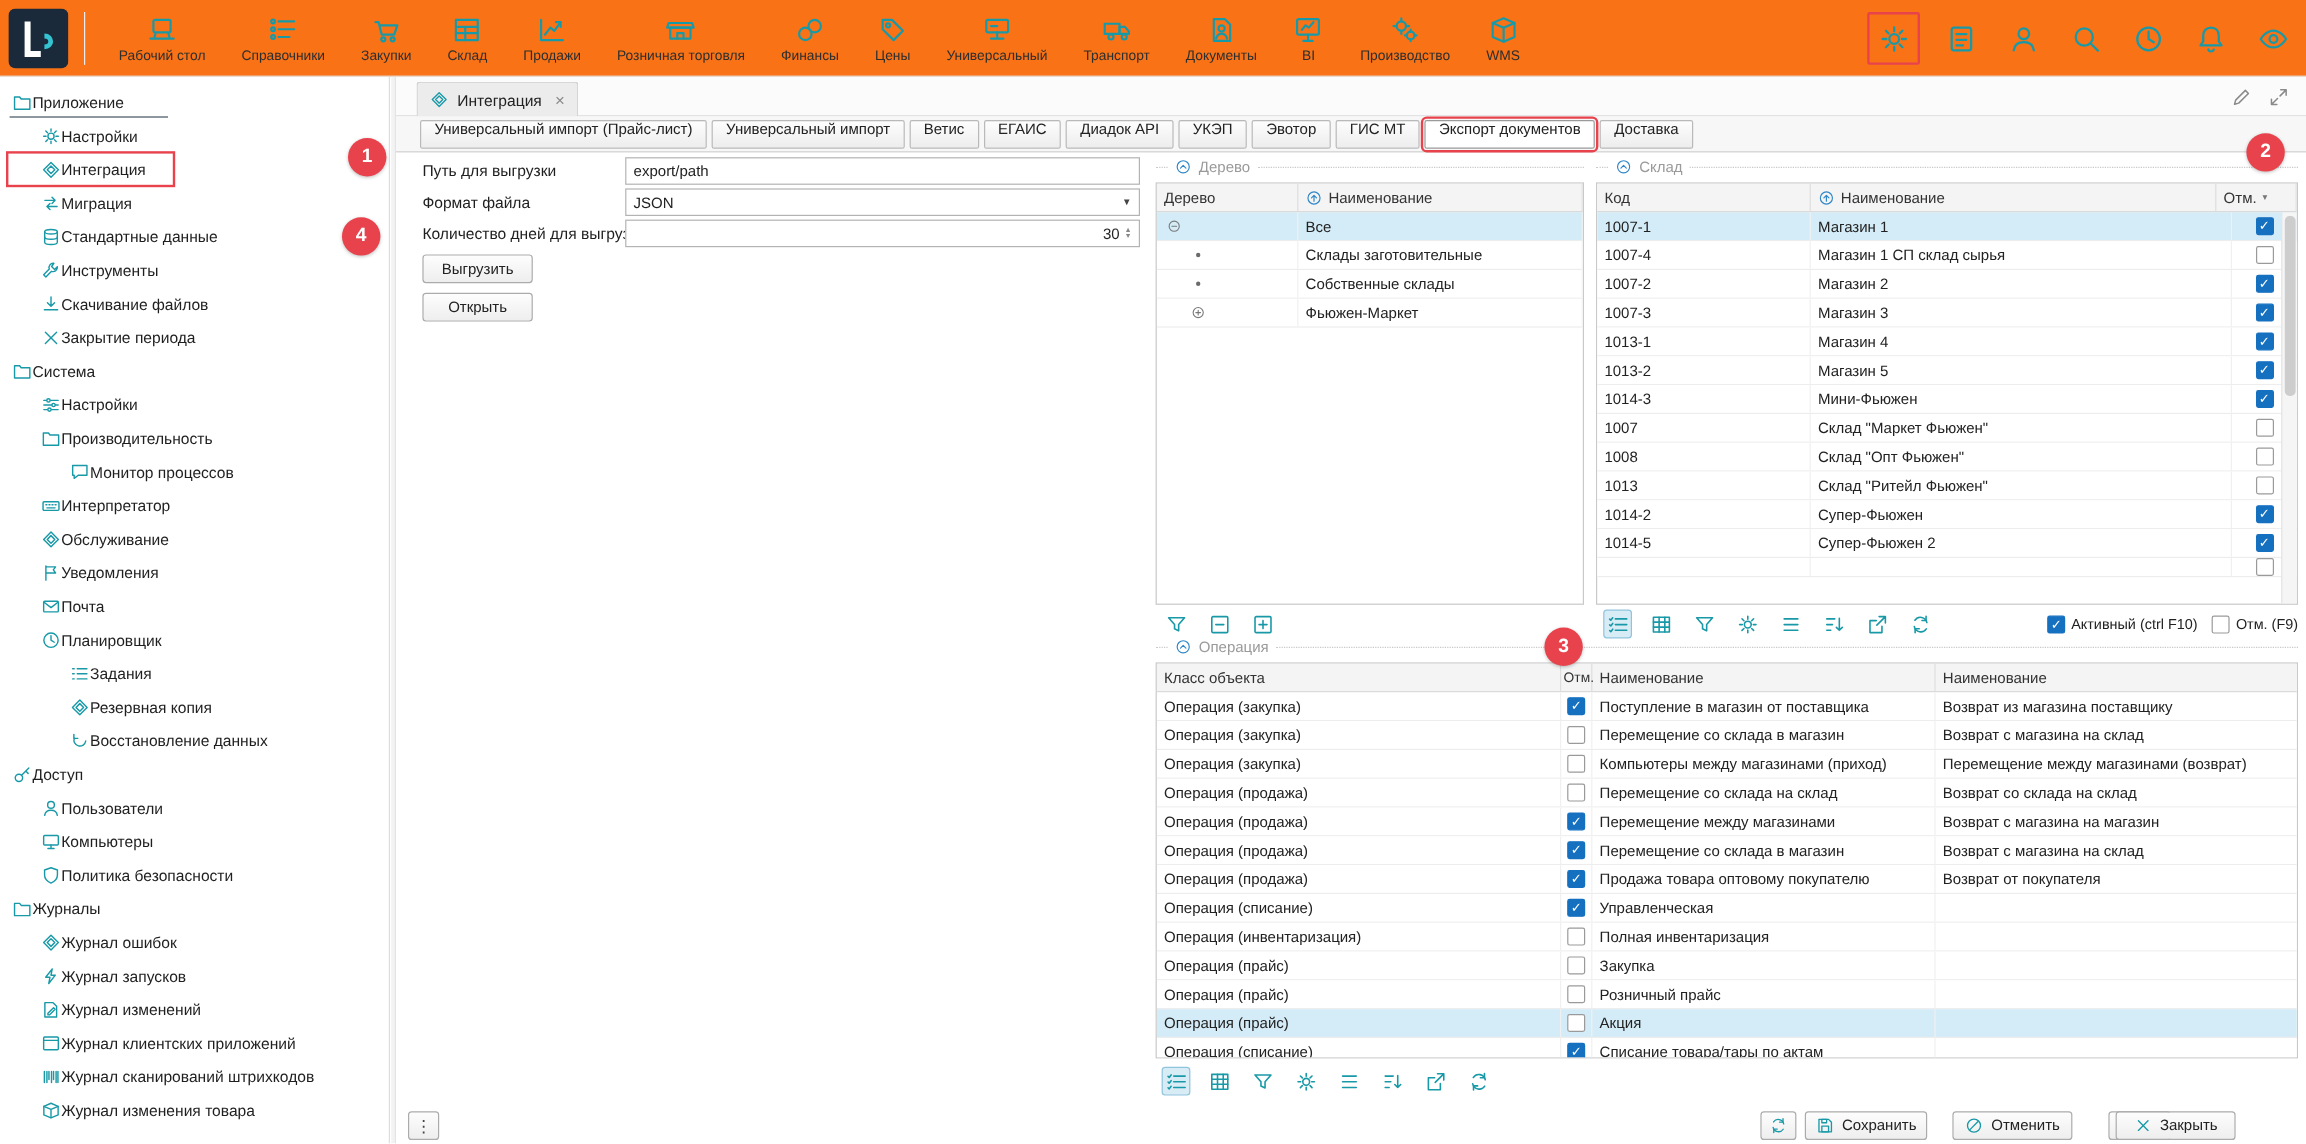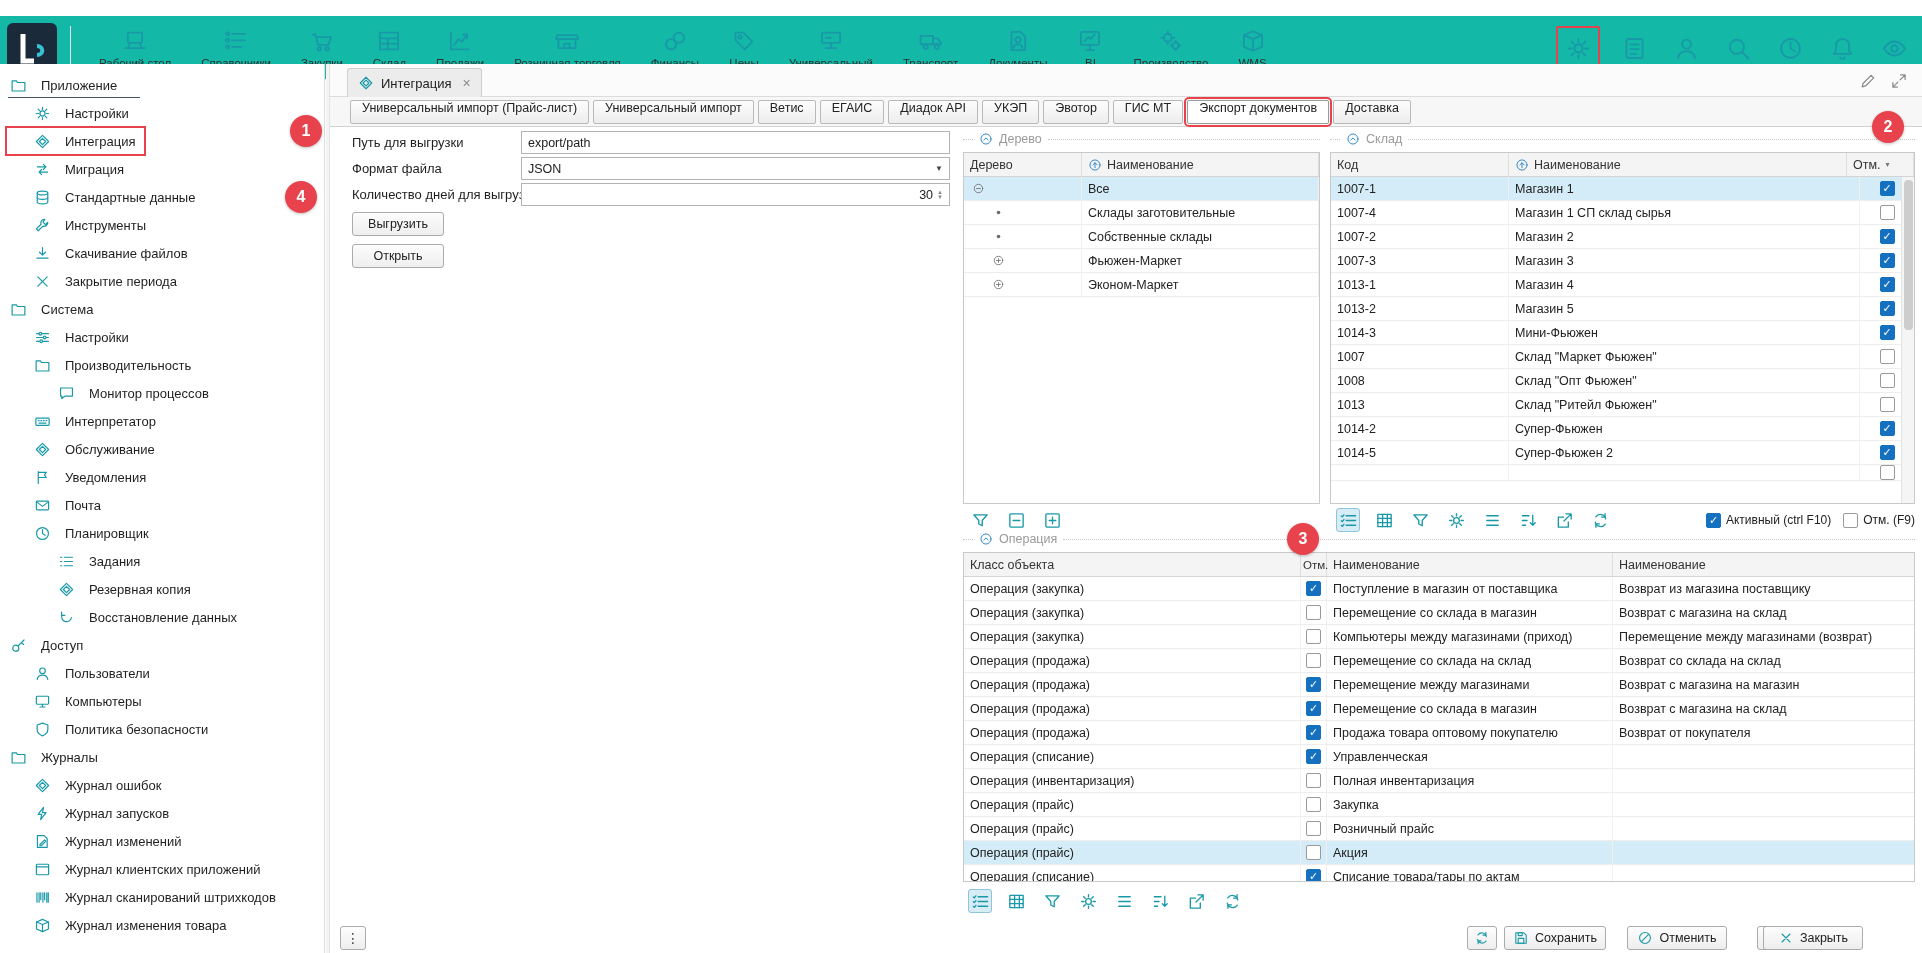--- a/index.html
+++ b/index.html
@@ -10,33 +10,33 @@
 .icon svg{width:100%;height:100%;fill:none;stroke:#1899a8;stroke-width:1.4;stroke-linecap:round;stroke-linejoin:round}
 .icon.blue svg{stroke:#2f86c8}
 .icon.gray svg{stroke:#787878}
 .icon.dim svg{stroke:#8a8a8a}
 svg .fill{fill:#6b6b6b;stroke:none}
 svg .wfill{fill:#fff}
 .i13{width:13px;height:13px}.i14{width:14px;height:14px}.i16{width:16px;height:16px}
 .i17{width:17px;height:17px}.i18{width:18px;height:18px}.i19{width:19px;height:19px}
 .i26{width:26px;height:26px}.i27{width:27px;height:27px}
 
-.topbar{position:absolute;left:0;top:16px;width:1922px;height:64px;background:#14b8a6;border-bottom:1px solid #e2e2e2}
+.topbar{position:absolute;left:0;top:0;width:1922px;height:64px;background:#f97316;border-bottom:1px solid #e2e2e2}
 .logo{position:absolute;left:7px;top:7px;width:50px;height:50px;cursor:pointer}
 .topsep{position:absolute;left:70px;top:10px;width:1px;height:44px;background:#ececec}
 .topmenu{position:absolute;left:84px;top:0;height:64px;display:flex;align-items:center}
 .topmenu-item{display:flex;flex-direction:column;align-items:center;gap:3px;padding:0 15px;cursor:pointer}
 .topmenu-item .lbl{font-size:11.5px;color:#2e2e2e;white-space:nowrap}
 .topright{position:absolute;right:10px;top:0;height:64px;display:flex;align-items:center;gap:16px}
 .tbtn{width:36px;height:36px;display:flex;align-items:center;justify-content:center;cursor:pointer}
 .tbtn.annotated{width:44px;height:44px;border:2px solid #e8434d;border-radius:2px}
 
 .sidebar{position:absolute;left:0;top:64px;width:325px;height:889px;background:#fff;border-right:1px solid #ddd;padding-top:7px;overflow:hidden}
 .splitter{position:absolute;left:326px;top:64px;width:4px;height:889px;background:#f3f3f3;border-right:1px solid #e4e4e4;cursor:col-resize}
-.tree-item{display:flex;align-items:center;gap:14px;height:28px;padding-left:10px;font-size:13px;color:#1f1f1f;cursor:pointer;position:relative;white-space:nowrap}
+.tree-item{display:flex;align-items:center;gap:0;height:28px;padding-left:10px;font-size:13px;color:#1f1f1f;cursor:pointer;position:relative;white-space:nowrap}
 .tree-item.l1{padding-left:34px}
 .tree-item.l2{padding-left:58px}
 .tree-item.underlined::after{content:"";position:absolute;left:8px;bottom:1px;width:132px;height:1px;background:#44535f}
 
 .doctabbar{position:absolute;left:330px;top:64px;width:1592px;height:33px;background:#fbfbfb;border-bottom:1px solid #dcdcdc}
 .doctab{position:absolute;left:17px;top:4px;height:29px;background:#ececec;border:1px solid #cfcfcf;border-bottom:none;border-radius:3px 3px 0 0;display:flex;align-items:center;gap:7px;padding:0 10px;font-size:13px;cursor:pointer}
 .doctab .close{color:#8a8a8a;font-size:14px;margin-left:4px;cursor:pointer}
 .bar-icons{position:absolute;right:14px;top:8px;display:flex;gap:13px}
 
 .subtabbar{position:absolute;left:330px;top:97px;width:1592px;height:30px;background:#f7f7f7;border-bottom:1px solid #d2d2d2;display:flex;align-items:center;padding-left:20px;gap:4px}
@@ -712,31 +712,20 @@
      <div class="cell" style="width:118px;padding-left:28px">
           <span class="icon i13 gray">
             <svg viewBox="0 0 20 20">
               <circle cx="10" cy="10" r="6.5"></circle>
               <path d="M7 10h6M10 7v6"></path>
             </svg>
           </span>
         </div>
      <div class="cell flex1">Фьюжен-Маркет</div>
    </div>
-      <div class="trow">
-     <div class="cell" style="width:118px;padding-left:28px">
-          <span class="icon i13 gray">
-            <svg viewBox="0 0 20 20">
-              <circle cx="10" cy="10" r="6.5"></circle>
-              <path d="M7 10h6M10 7v6"></path>
-            </svg>
-          </span>
-        </div>
-     <div class="cell flex1">Эконом-Маркет</div>
-   </div>
     </div>
   <div class="ptool" id="tree-toolbar" style="left:968px;top:507px">
       <span class="tool">
         <span class="icon i19">
           <svg viewBox="0 0 20 20">
             <path d="M3 4h14l-5.2 6v5.5l-3.6-1.8V10z"></path>
           </svg>
         </span>
       </span>
       <span class="tool">

